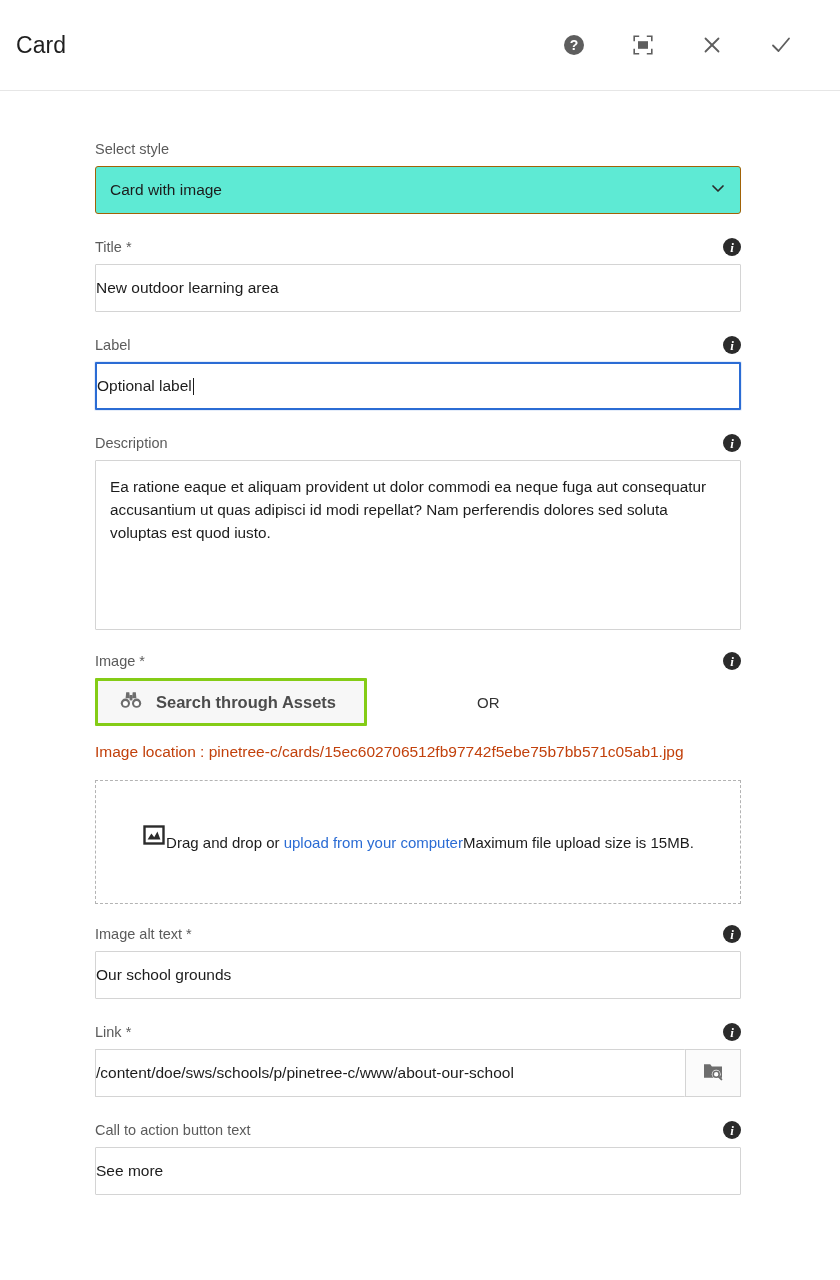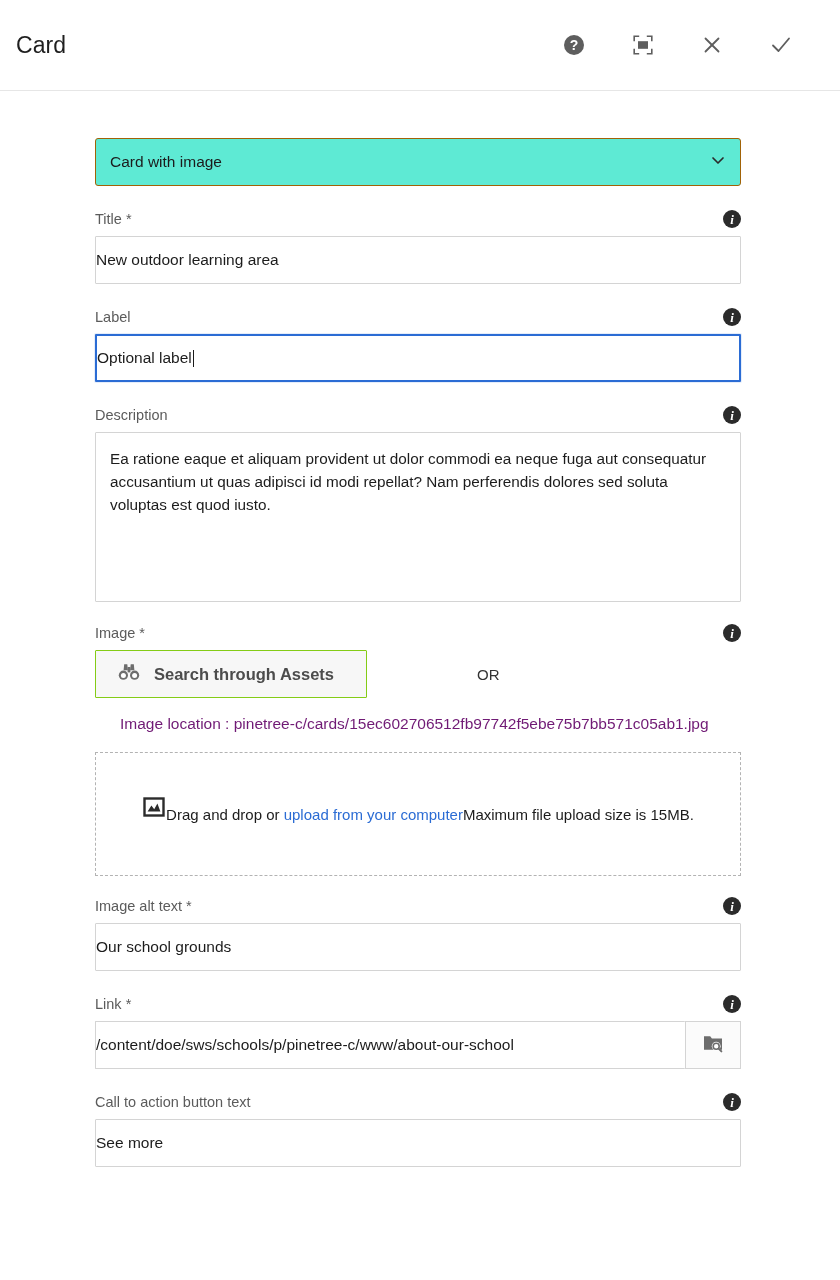--- a/index.html
+++ b/index.html
@@ -153,43 +153,42 @@
 
   
   .image-row {
     display: flex;
     align-items: center;
     margin-top: 6px;
   }
   .assets-btn {
     height: 48px;
     min-width: 272px;
-    border: 1px solid #84cc16;
+    border: 3px solid #84cc16;
     background: #f7f7f7;
     display: flex;
     align-items: center;
     gap: 14px;
     padding: 0 22px;
     font-size: 16.5px;
     font-weight: 700;
     color: #4c4c4c;
     cursor: pointer;
     border-radius: 1px;
   }
   .or-text {
     font-size: 15px;
     color: #333333;
     margin-left: 110px;
   }
   .image-location {
     font-size: 15.5px;
-    color: #701a75;
+    color: #c2410c;
     margin-top: 17px;
     white-space: nowrap;
-    margin-left: 25px;
   }
 
   .dropzone {
     margin-top: 19px;
     height: 124px;
     border: 1px dashed #b3b3b3;
     display: flex;
     flex-direction: row;
     align-items: center;
     justify-content: center;
@@ -275,20 +274,23 @@
     </div>
 
   </div>
 </div>
 <div class="header-divider"></div>
 
 <div class="form-body">
   <div class="form-inner">
 
     <div class="field">
+      <div class="field-label-row gap-label">
+        <span class="field-label">Select style</span>
+      </div>
       <div class="select-box">
         <span>Card with image</span>
         <span class="chevron">
           <svg width="16" height="16" viewBox="0 0 16 16" aria-hidden="true">
             <polyline points="3,6 8,11 13,6" fill="none" stroke="#2b2b2b" stroke-width="1.7" stroke-linecap="round" stroke-linejoin="round"></polyline>
           </svg>
         </span>
       </div>
     </div>
 

